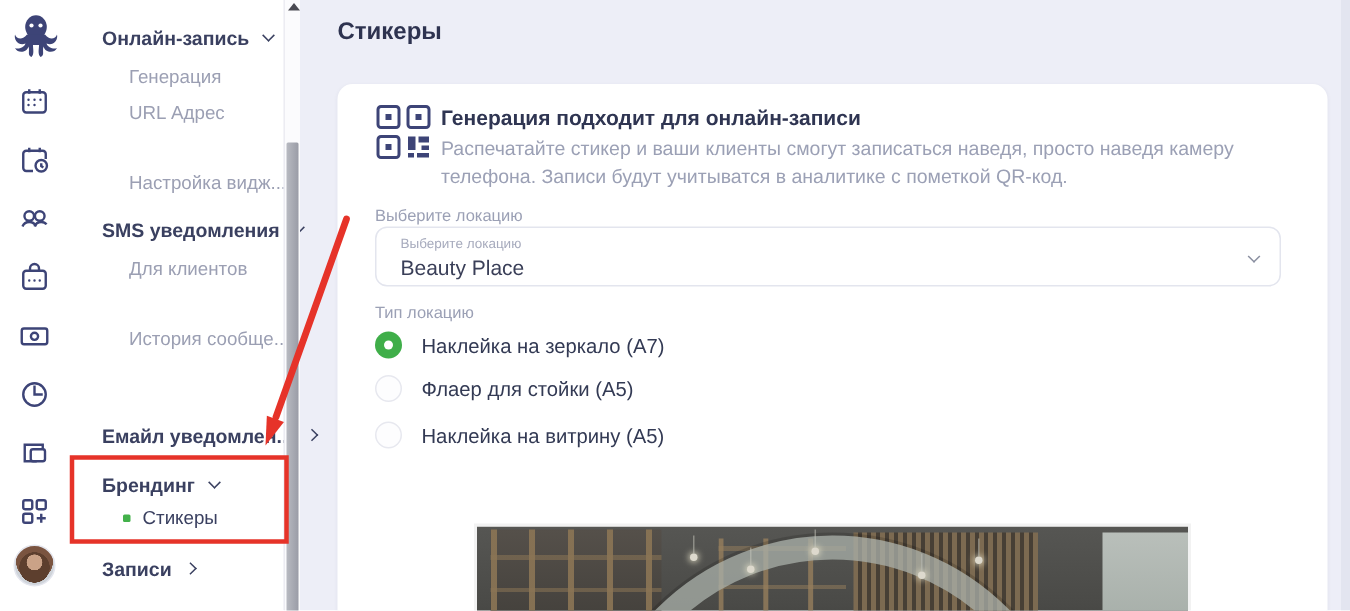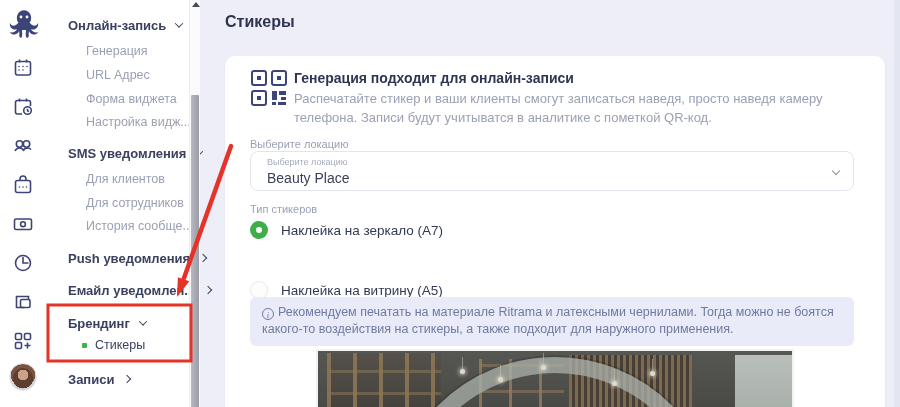--- a/index.html
+++ b/index.html
@@ -184,42 +184,32 @@
     <div class="nav-row nav-section" style="top:16px">
       <span>Онлайн-запись</span>
       <span class="chev down"></span>
     </div>
     <div class="nav-row nav-sub" style="top:42px">
       <span>Генерация</span>
     </div>
     <div class="nav-row nav-sub" style="top:66px">
       <span>URL Адрес</span>
     </div>
-    <div class="nav-row nav-sub" style="top:90px">
-      <span>Форма виджета</span>
-    </div>
     <div class="nav-row nav-sub" style="top:113px">
       <span>Настройка видж...</span>
     </div>
     <div class="nav-row nav-section" style="top:144px">
       <span>SMS уведомления</span>
       <span class="chev down"></span>
     </div>
     <div class="nav-row nav-sub" style="top:170px">
       <span>Для клиентов</span>
     </div>
-    <div class="nav-row nav-sub" style="top:194px">
-      <span>Для сотрудников</span>
-    </div>
     <div class="nav-row nav-sub" style="top:217px">
       <span>История сообще...</span>
-    </div>
-    <div class="nav-row nav-section" style="top:249px">
-      <span>Push уведомления</span>
-      <span class="chev right"></span>
     </div>
     <div class="nav-row nav-section" style="top:281px">
       <span>Емайл уведомлен...</span>
       <span class="chev right"></span>
     </div>
     <div class="nav-row nav-section" style="top:314px">
       <span>Брендинг</span>
       <span class="chev down"></span>
     </div>
     <div class="nav-row nav-sub active" style="top:336px">
@@ -263,31 +253,34 @@
       <div class="feat-title">Генерация подходит для онлайн-записи</div>
       <div class="feat-desc">Распечатайте стикер и ваши клиенты смогут записаться наведя, просто наведя камеру телефона. Записи будут учитыватся в аналитике с пометкой QR-код.</div>
 
       <div class="field-label" style="top:82px">Выберите локацию</div>
       <div class="select">
         <div class="mini-label">Выберите локацию</div>
         <div class="value">Beauty Place</div>
         <div class="caret"></div>
       </div>
 
-      <div class="field-label" style="top:147px">Тип стикеров</div>
+      <div class="field-label" style="top:147px">Тип локацию</div>
       <div class="radio-row" style="top:164px">
         <span class="radio on"></span>
         <span class="radio-label">Наклейка на зеркало (А7)</span>
       </div>
+      <div class="radio-row" style="top:193px">
+        <span class="radio off"></span>
+        <span class="radio-label">Флаер для стойки (А5)</span>
+      </div>
       <div class="radio-row" style="top:224px">
         <span class="radio off"></span>
         <span class="radio-label">Наклейка на витрину (А5)</span>
       </div>
 
-      <div class="info-box"><span class="info-i">i</span><span>Рекомендуем печатать на материале Ritrama и латексными чернилами. Тогда можно не боятся какого-то воздействия на стикеры, а также подходит для наружного применения.</span></div>
 
       <div class="photo">
         <div class="shelves"></div>
         <div class="shelves2"></div>
         <div class="slats"></div>
         <div class="bright"></div>
 
         <div class="arch"></div>
         <div class="lamp" style="left:30%;top:18px"></div>
         <div class="lamp" style="left:38%;top:26px"></div>

